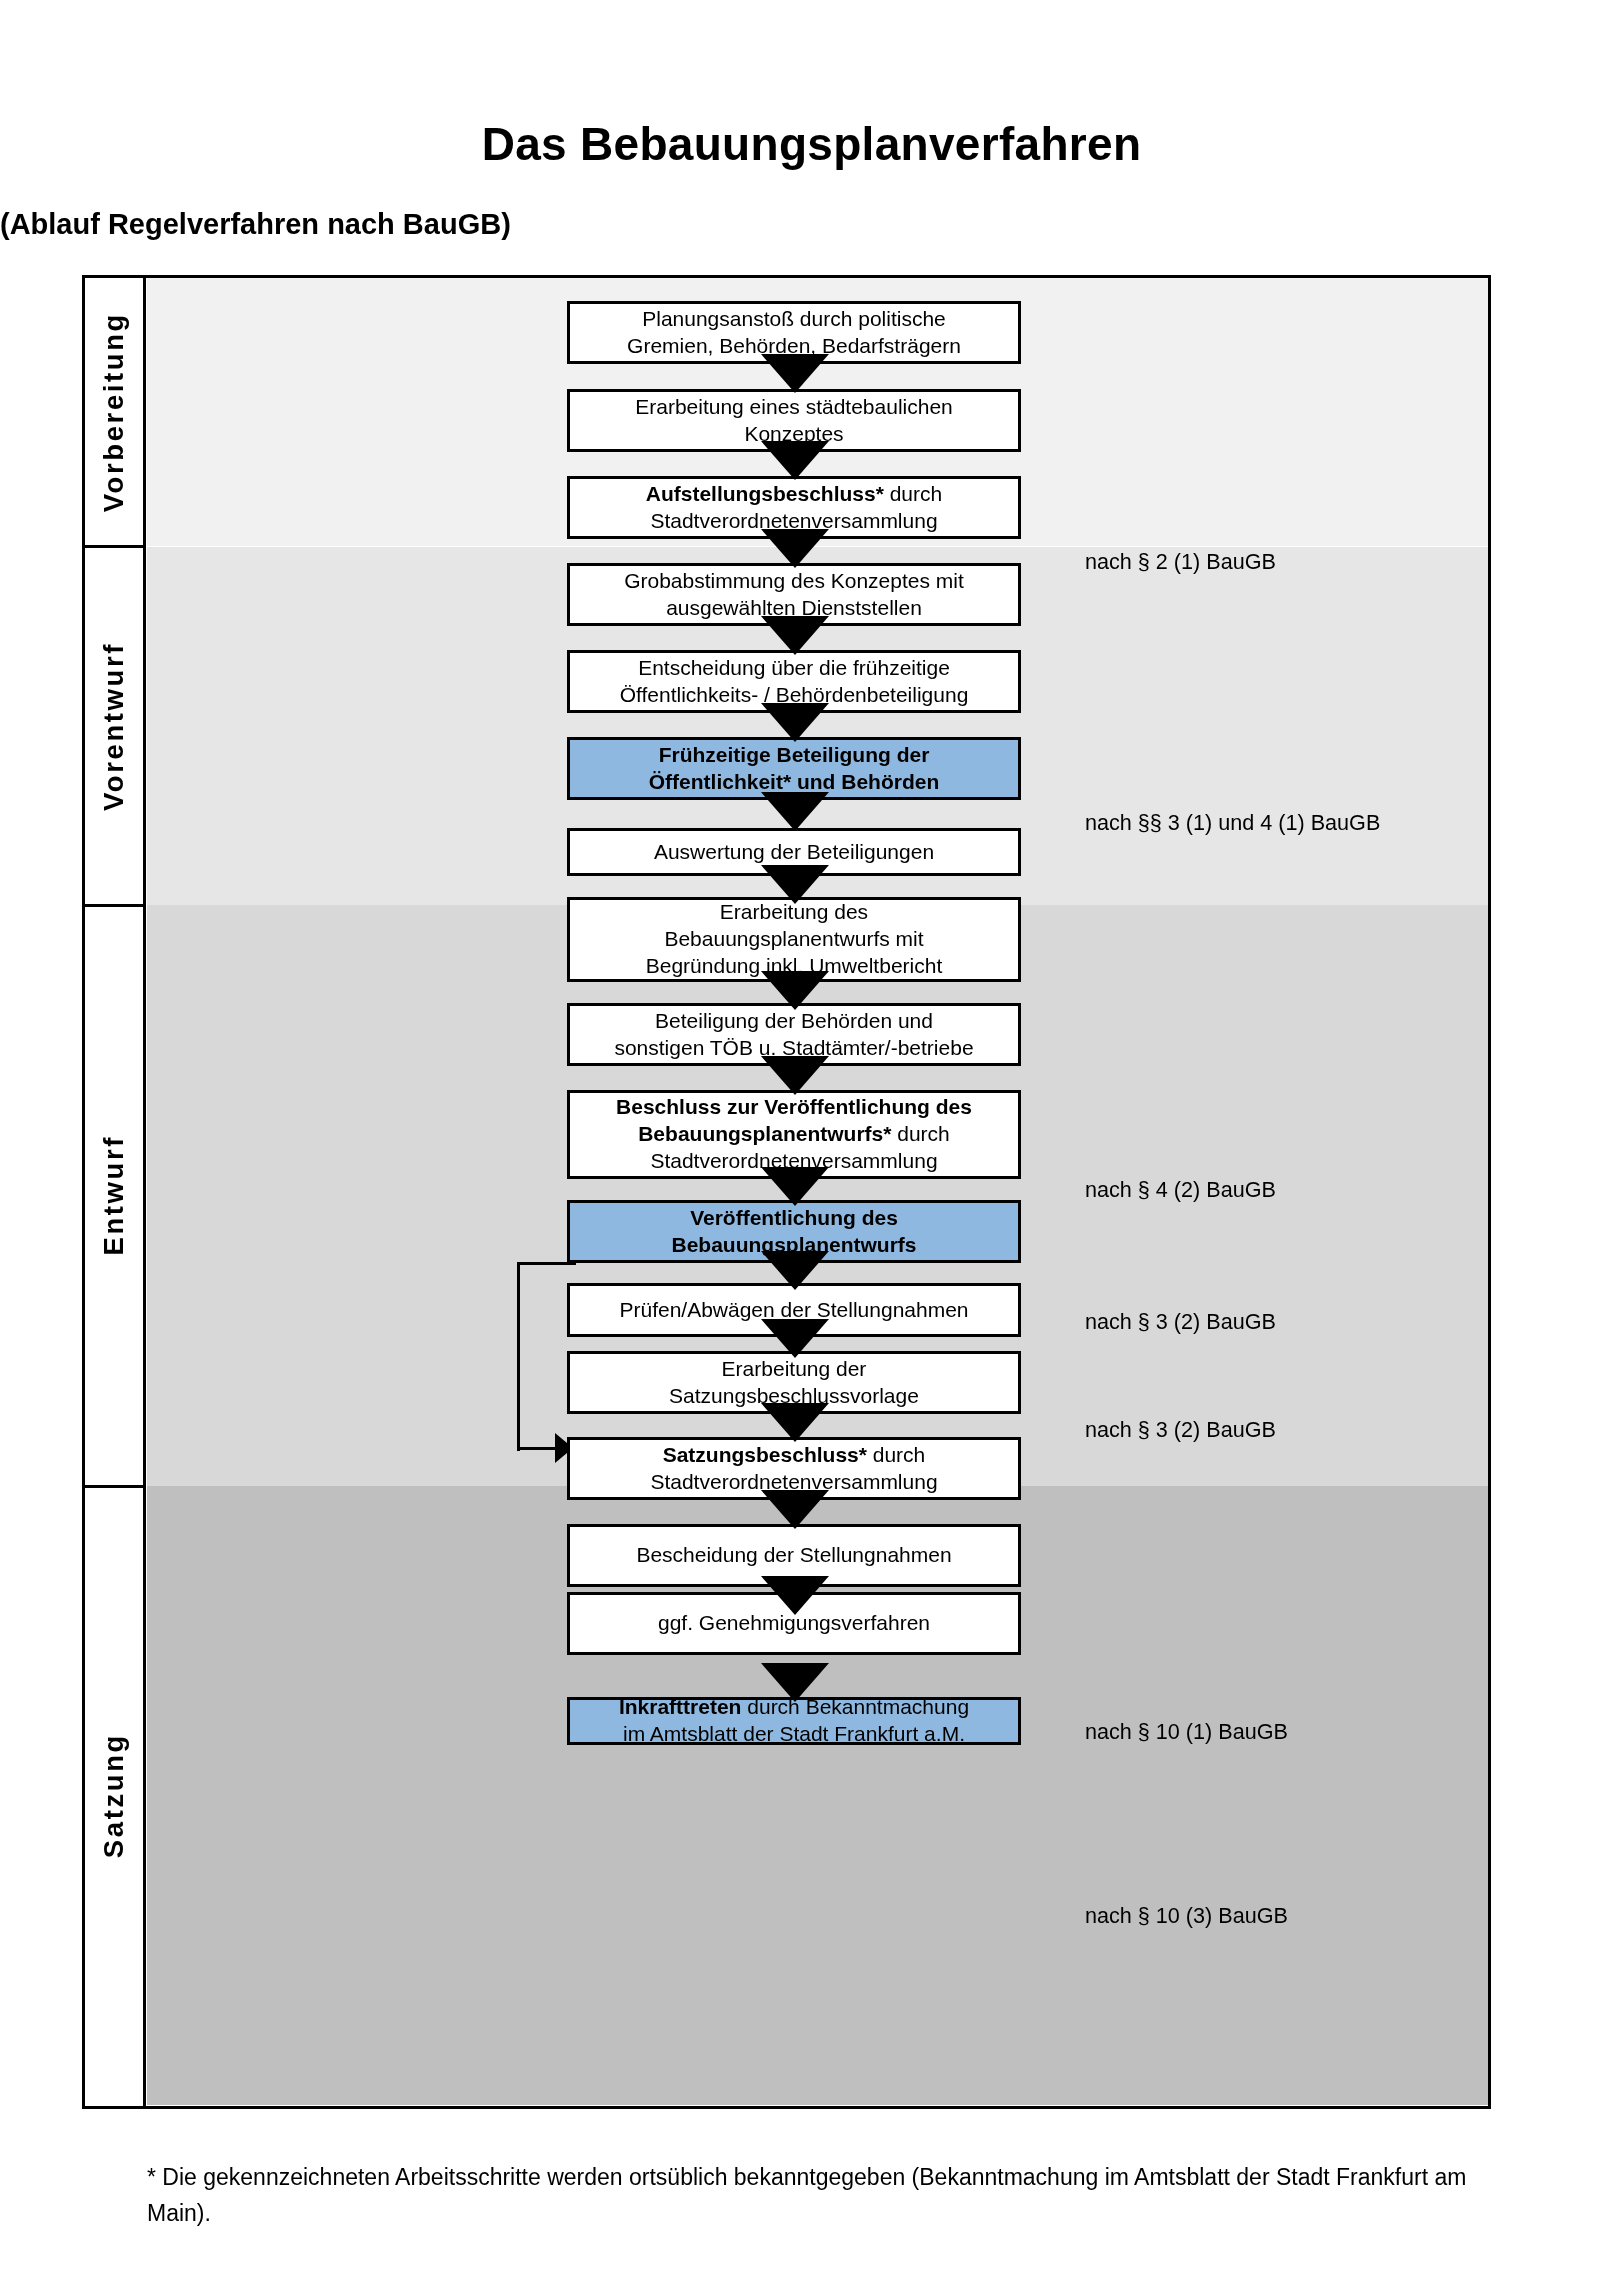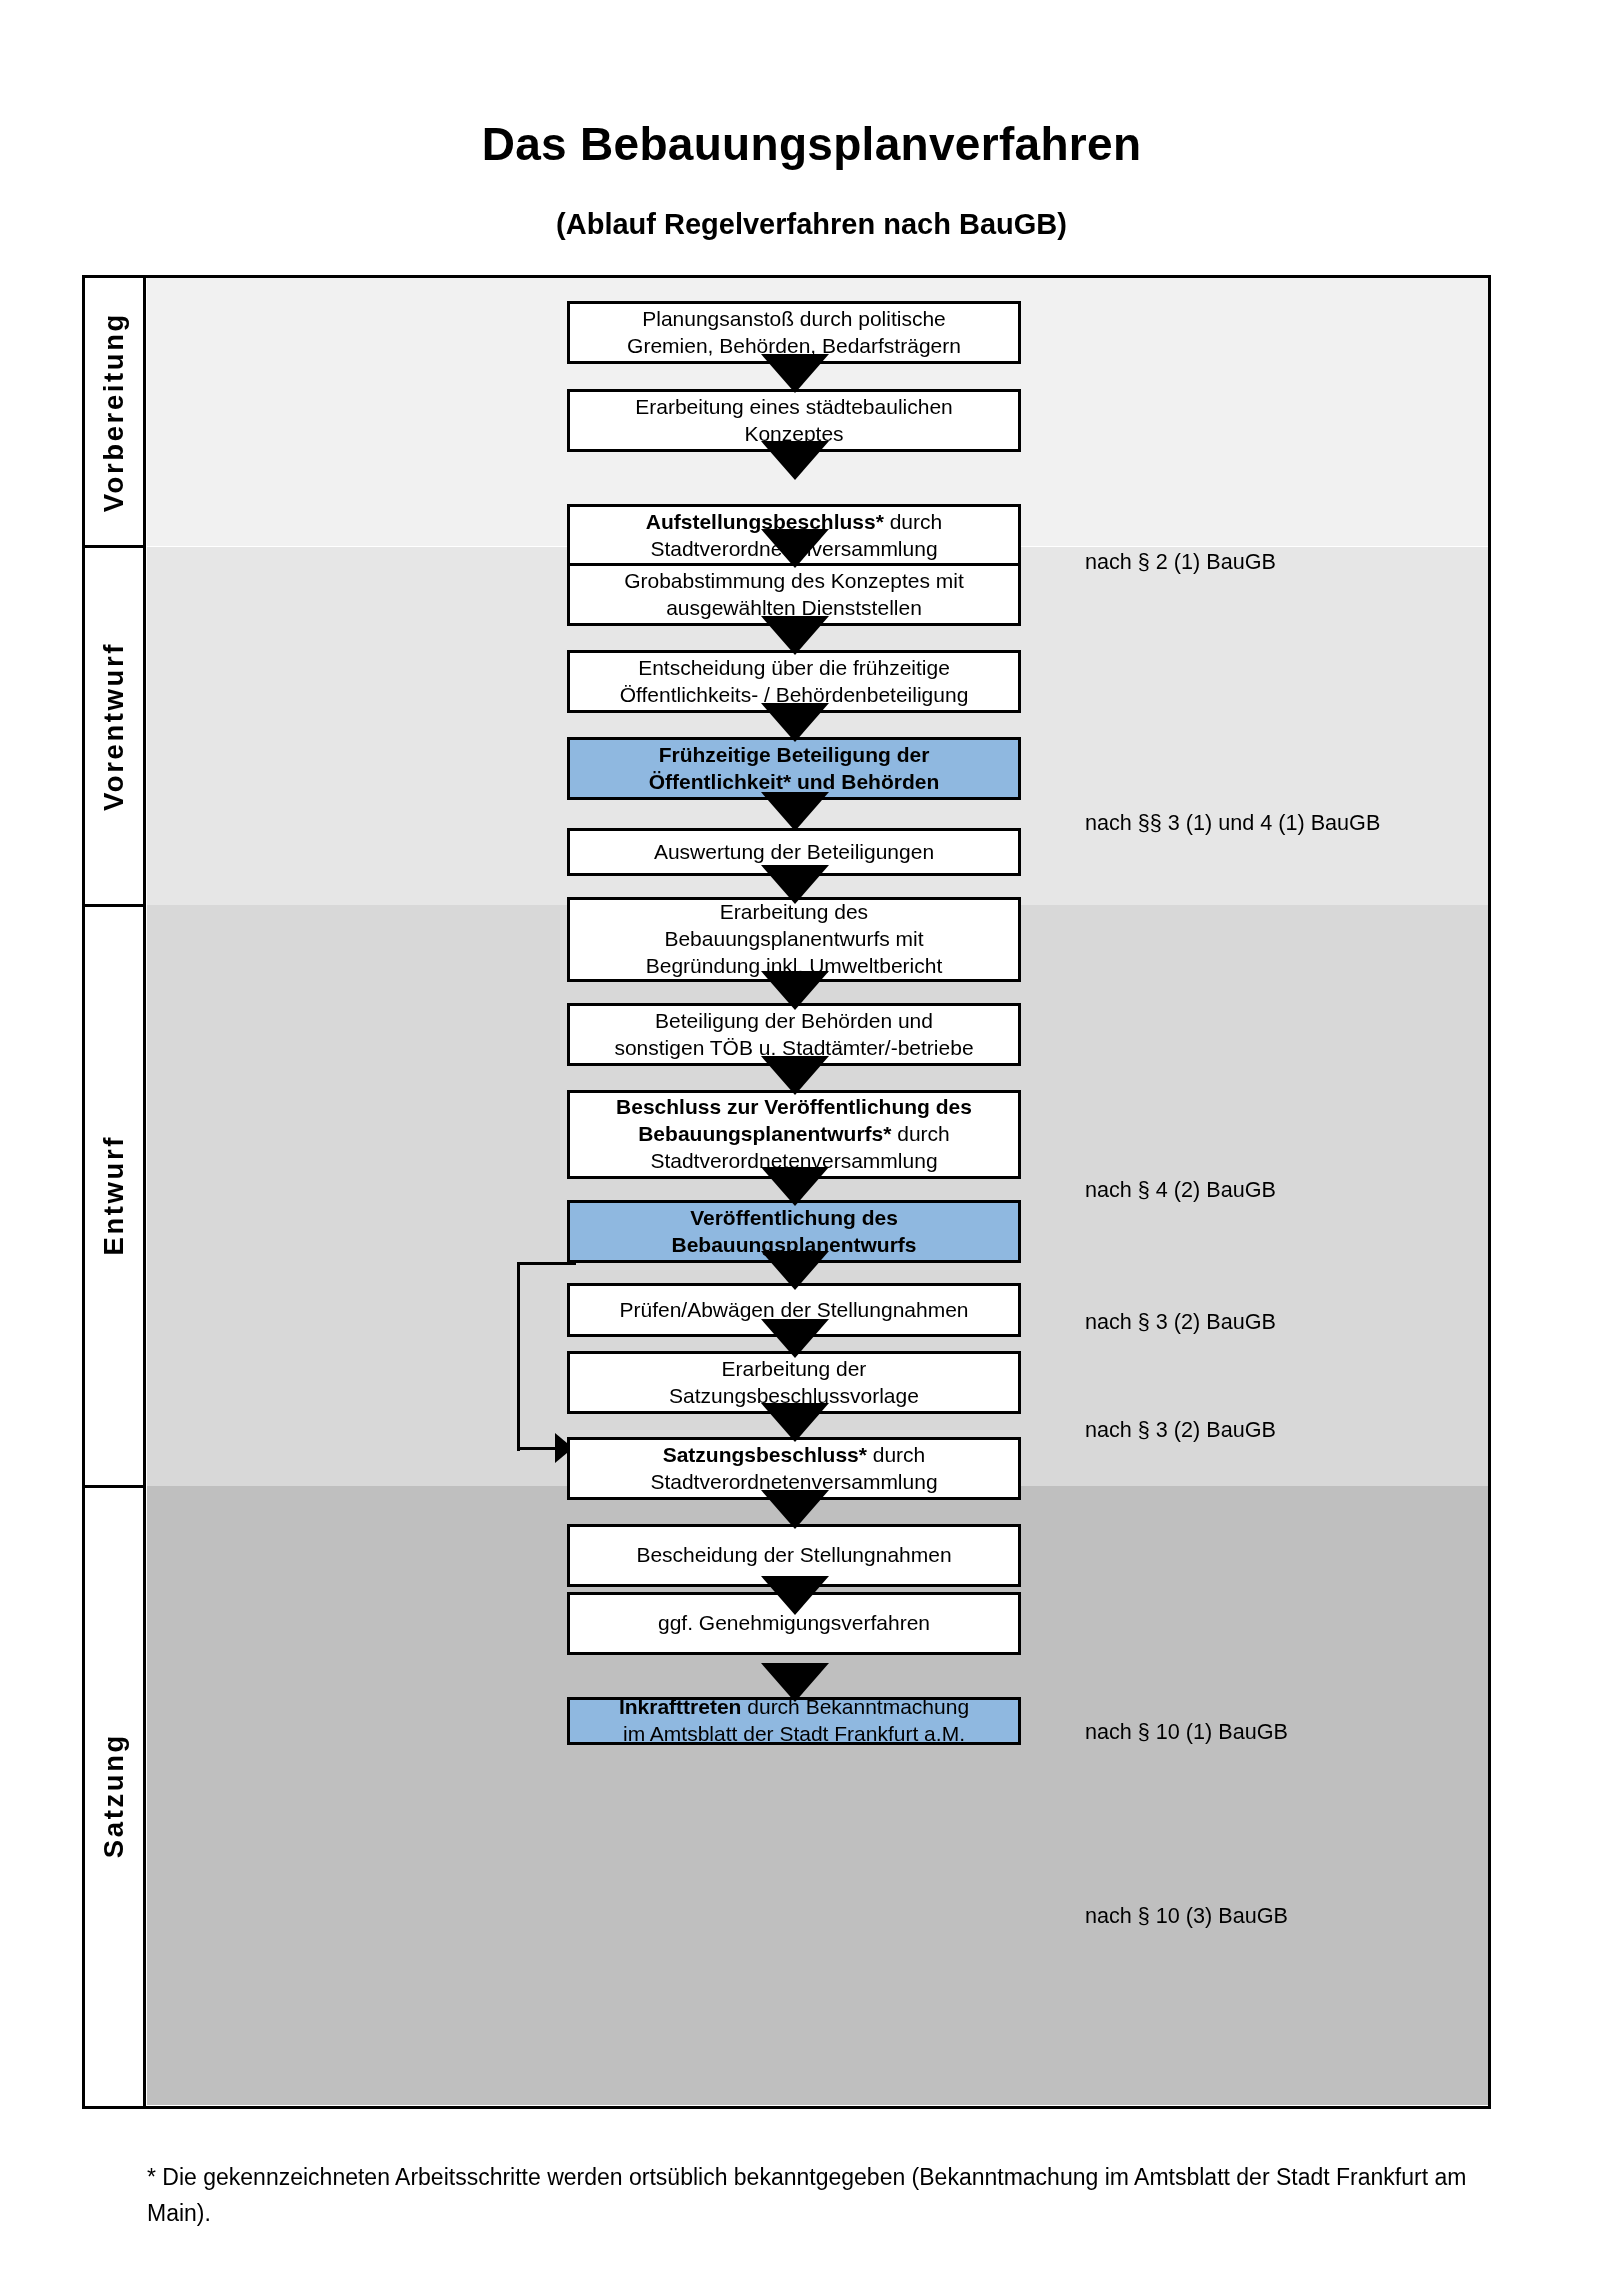--- a/index.html
+++ b/index.html
@@ -12,21 +12,21 @@
   }
   .page{position:relative;width:1623px;height:2295px;overflow:hidden;}
 
   
   .title{
     position:absolute;left:0;top:117px;width:1623px;
     text-align:center;font-size:46px;font-weight:bold;letter-spacing:0.3px;
   }
   .subtitle{
     position:absolute;left:0;top:208px;width:1623px;
-    text-align:center;font-size:29px;font-weight:bold;
+    font-size:29px;font-weight:bold;
   }
 
   
   .frame{
     position:absolute;left:82px;top:275px;
     width:1409px;height:1834px;
     border:3.3px solid #000;
     box-sizing:border-box;
   }
   
@@ -142,21 +142,21 @@
 
   <div id="flow-layer">
       <div class="box" style="top: 301px; height: 63px;">
         <div><span>Planungsanstoß durch politische</span><br><span>Gremien, Behörden, Bedarfsträgern</span></div>
       </div>
       <div class="arrow" style="top: 354px; left: 761px;"></div>
       <div class="box" style="top: 389px; height: 63px;">
         <div><span>Erarbeitung eines städtebaulichen</span><br><span>Konzeptes</span></div>
       </div>
       <div class="arrow" style="top: 441px; left: 761px;"></div>
-      <div class="box" style="top: 504px; height: 63px; align-items: center;">
+      <div class="box" style="top: 476px; height: 63px; align-items: center;">
         <div><span><b>Aufstellungsbeschluss*</b> durch</span><br><span>Stadtverordnetenversammlung</span></div>
       </div>
       <div class="arrow" style="top: 529px; left: 761px;"></div>
       <div class="box" style="top: 563px; height: 63px;">
         <div><span>Grobabstimmung des Konzeptes mit</span><br><span>ausgewählten Dienststellen</span></div>
       </div>
       <div class="arrow" style="top: 616px; left: 761px;"></div>
       <div class="box" style="top: 650px; height: 63px;">
         <div><span>Entscheidung über die frühzeitige</span><br><span>Öffentlichkeits- / Behördenbeteiligung</span></div>
       </div>

